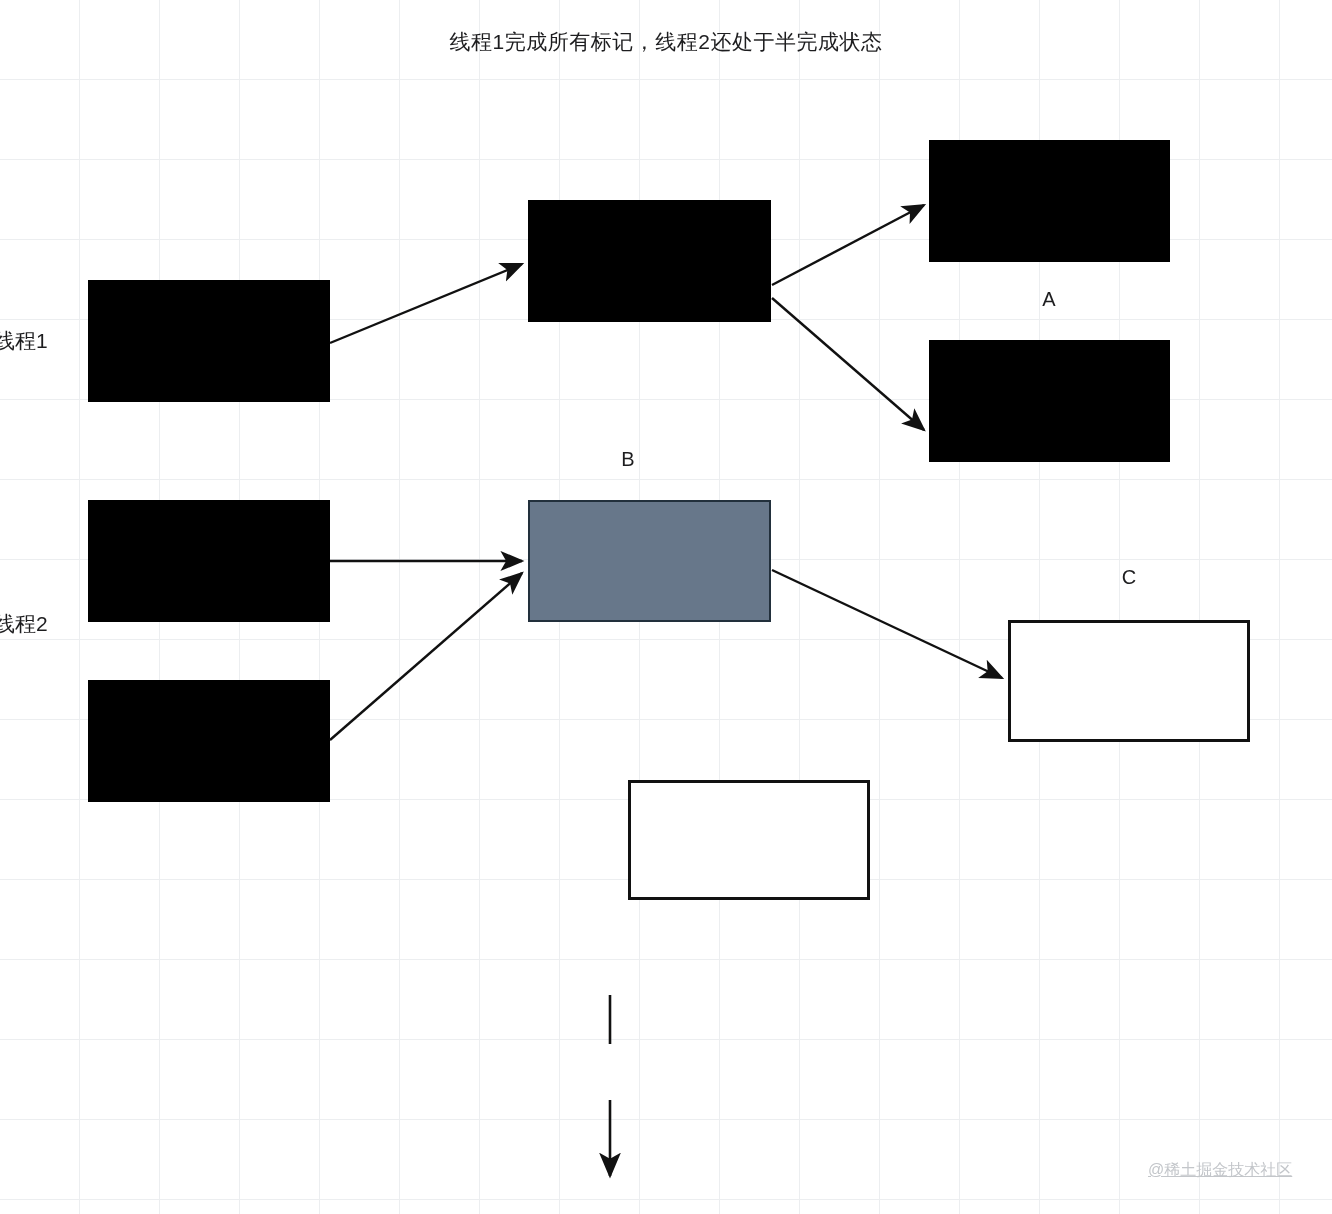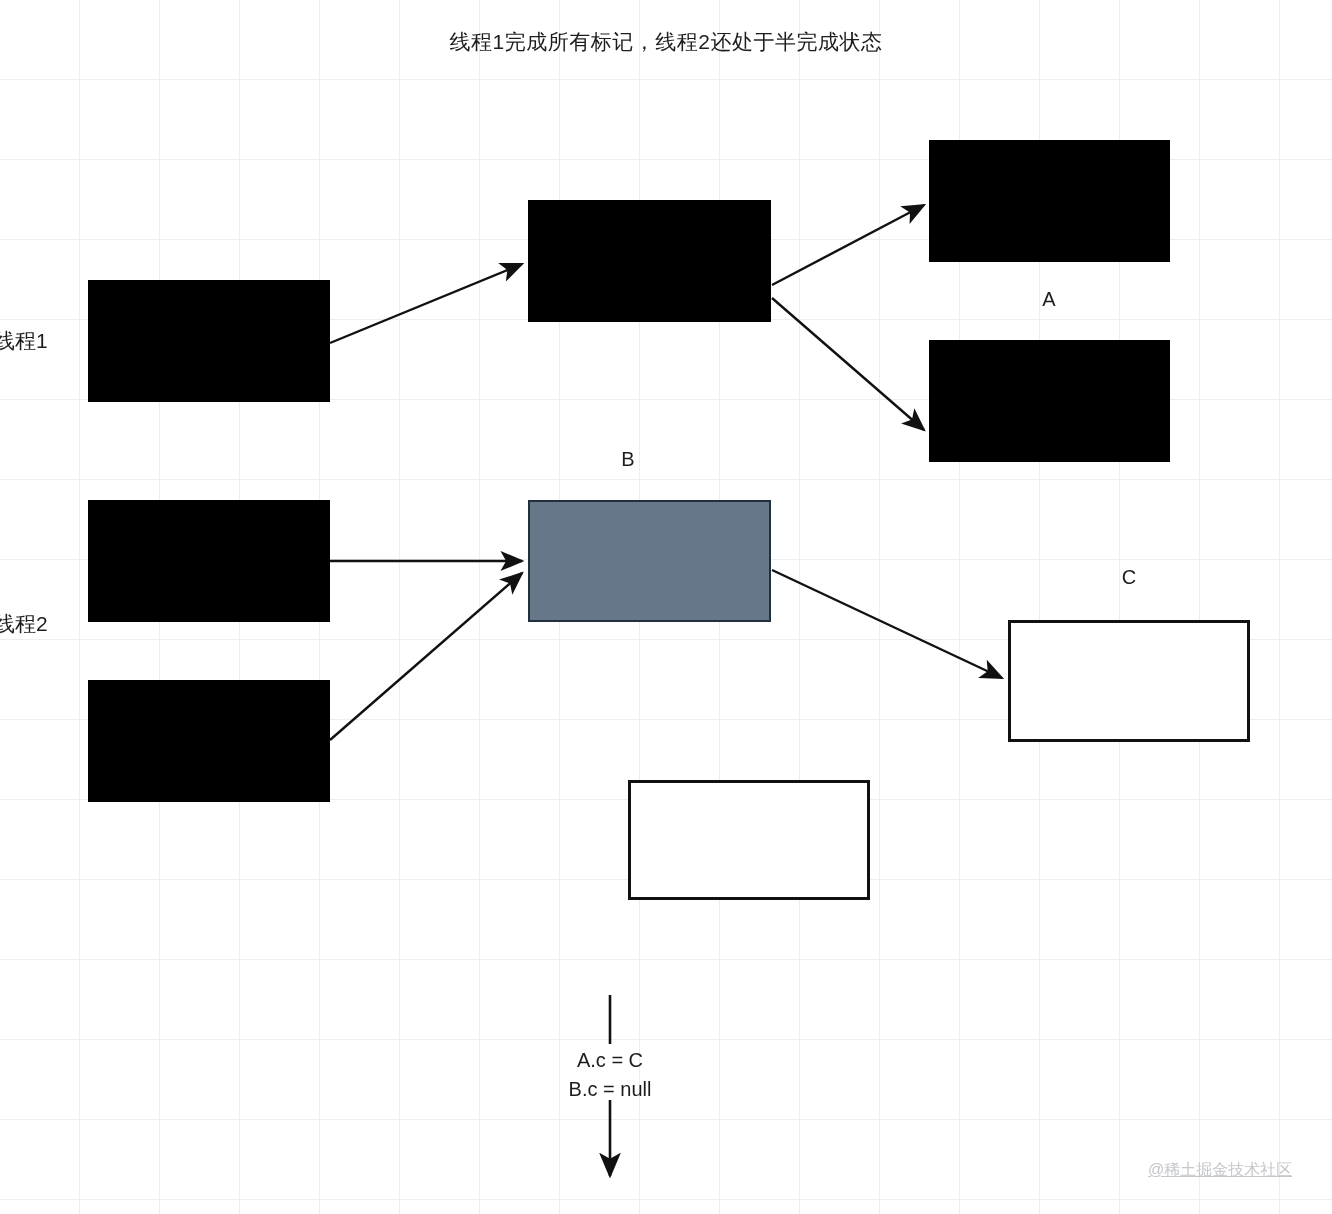--- a/index.html
+++ b/index.html
@@ -126,20 +126,16 @@
 
     <line x1="330" y1="740" x2="522" y2="573" stroke="#111111" stroke-width="2.4" marker-end="url(#ah)"></line>
 
     <line x1="772" y1="570" x2="1002" y2="678" stroke="#111111" stroke-width="2.4" marker-end="url(#ah)"></line>
 
     <line x1="610" y1="995" x2="610" y2="1044" stroke="#111111" stroke-width="2.6"></line>
 
     <line x1="610" y1="1100" x2="610" y2="1176" stroke="#111111" stroke-width="2.6" marker-end="url(#ah)"></line>
   </svg>
 
-  <div class="note-text" style="left:510px; top:1046px; width:200px;">
-    <div>A.c = C</div>
-    <div>B.c = null</div>
-  </div>
 
   <div class="watermark" style="left:1148px; top:1160px;text-decoration:underline;">@稀土掘金技术社区</div>
 
 </div>
 
 </body></html>

